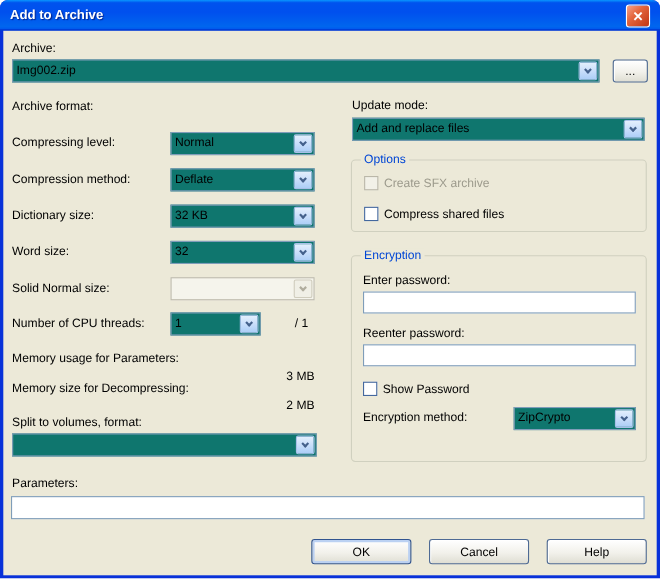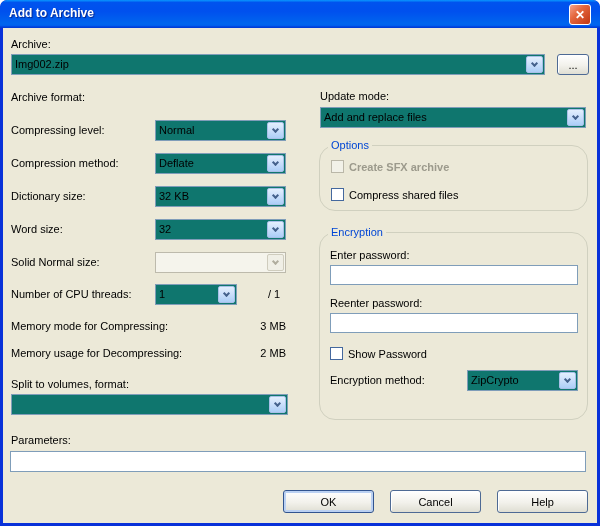--- a/index.html
+++ b/index.html
@@ -16,41 +16,41 @@
            color:#fff; text-shadow:1px 1px 1px #00248F; white-space:nowrap; }
   .close { position:absolute; left:569px; top:4px; width:22px; height:21px;
            border:1px solid #FFFFFF; border-radius:3px;
            background:linear-gradient(135deg,#F5A38B 0%,#E4663D 40%,#C63E1A 90%);
            display:flex; align-items:center; justify-content:center; cursor:default; }
   .close .x { color:#fff; font-size:12px; font-weight:bold; line-height:1; }
 
   .content { position:absolute; left:3px; top:28px; width:594px; height:495px; background:#ECE9D8; }
 
   .lbl { position:absolute; font-size:11px; color:#000; white-space:nowrap; line-height:13px; }
-  .lbl.gray { color:#9C9A8C;font-weight:bold; }
-  .val { position:absolute; font-size:11px; color:#000; text-align:right; width:60px; }
+  .lbl.gray { color:#9C9A8C; }
+  .val { position:absolute; font-size:11px; color:#000; text-align:right; width:60px;margin-top:16px; }
 
   .combo { position:absolute; height:21px; background:#0f766e; border:1px solid #7F9DB9;
            display:flex; align-items:stretch; }
   .ct { flex:1; font-size:11px; line-height:15px; padding:1px 2px; margin:1px;
         white-space:nowrap; overflow:hidden; }
   .ct.sel { background:#316AC5; color:#fff; }
   .cb { width:17px; margin:1px 1px 1px 0; border-radius:2px;
         background:linear-gradient(180deg,#E3EFFD 0%,#CCE0FB 45%,#ACCEF7 100%);
         border:1px solid #A8C0E8; display:flex; align-items:center; justify-content:center; }
   .chev { width:5px; height:5px; border-right:2px solid #44618C; border-bottom:2px solid #44618C;
           transform:rotate(45deg); margin-top:-3px; }
   .combo.disabled { background:#F5F4EC; border-color:#BDBAAC; }
   .combo.disabled .cb { background:#F0EFE6; border-color:#CFCCBD; }
   .combo.disabled .chev { border-color:#B0AD9E; }
 
   .chk { position:absolute; width:13px; height:13px; background:#fff; border:1px solid #44689E; }
   .chk.disabled { background:#F2F1E8; border-color:#BAB7A8; }
 
-  .group { position:absolute; border:1px solid #D0D0BF; border-radius:16px; }
+  .group { position:absolute; border:1px solid #D0D0BF; border-radius:4px; }
   .gtitle { position:absolute; top:-7px; left:8px; background:#ECE9D8; padding:0 3px;
             font-size:11px; color:#0046D5; line-height:13px; white-space:nowrap; }
 
   .txt { position:absolute; height:21px; border:1px solid #7F9DB9; background:#fff;
          font:11px "Liberation Sans", sans-serif; padding:2px 3px; }
 
   .btn { position:absolute; width:91px; height:23px; font:11px "Liberation Sans", sans-serif;
          color:#000; border:1px solid #4E6A94; border-radius:3px;
          background:linear-gradient(180deg,#FFFFFF 0%,#F2F1EB 55%,#DFDED3 100%);
          box-shadow:inset 1px 1px 0 #fff; cursor:default; }
@@ -122,24 +122,24 @@
 
   <span class="lbl" style="left:11px;top:288px">Number of CPU threads:</span>
   <div class="combo" style="left:155px;top:284px;width:82px">
     <span class="ct">1</span>
     <span class="cb">
         <span class="chev"></span>
       </span>
   </div>
   <span class="lbl" style="left:268px;top:288px">/ 1</span>
 
-  <span class="lbl" style="left:11px;top:320px">Memory mode for Compressing:</span>
+  <span class="lbl" style="left:11px;top:320px">Memory usage for Parameters:</span>
   <span class="val" style="left:226px;top:320px">3 MB</span>
 
-  <span class="lbl" style="left:11px;top:347px">Memory usage for Decompressing:</span>
+  <span class="lbl" style="left:11px;top:347px">Memory size for Decompressing:</span>
   <span class="val" style="left:226px;top:347px">2 MB</span>
 
   <span class="lbl" style="left:11px;top:378px">Split to volumes, format:</span>
   <div class="combo" style="left:11px;top:394px;width:277px">
     <span class="ct"></span>
     <span class="cb">
         <span class="chev"></span>
       </span>
   </div>
 

